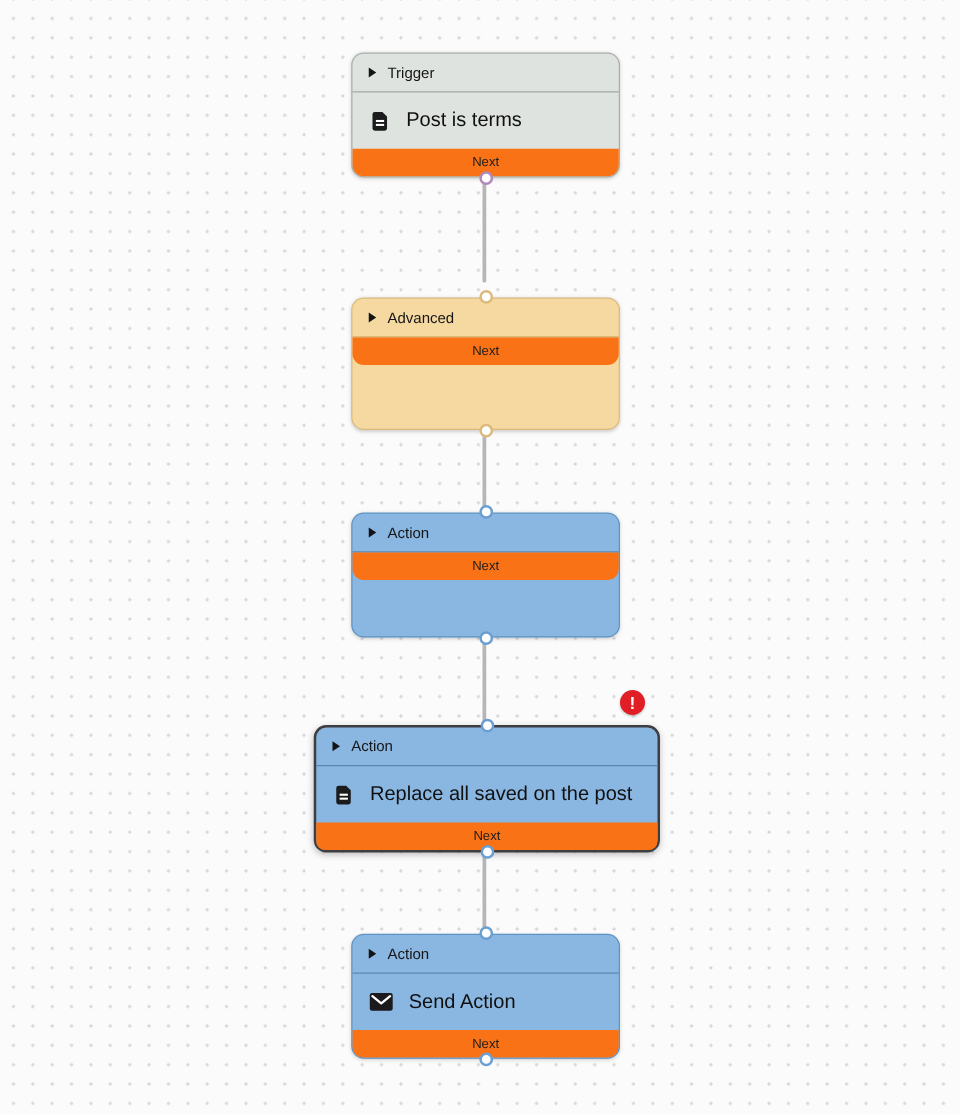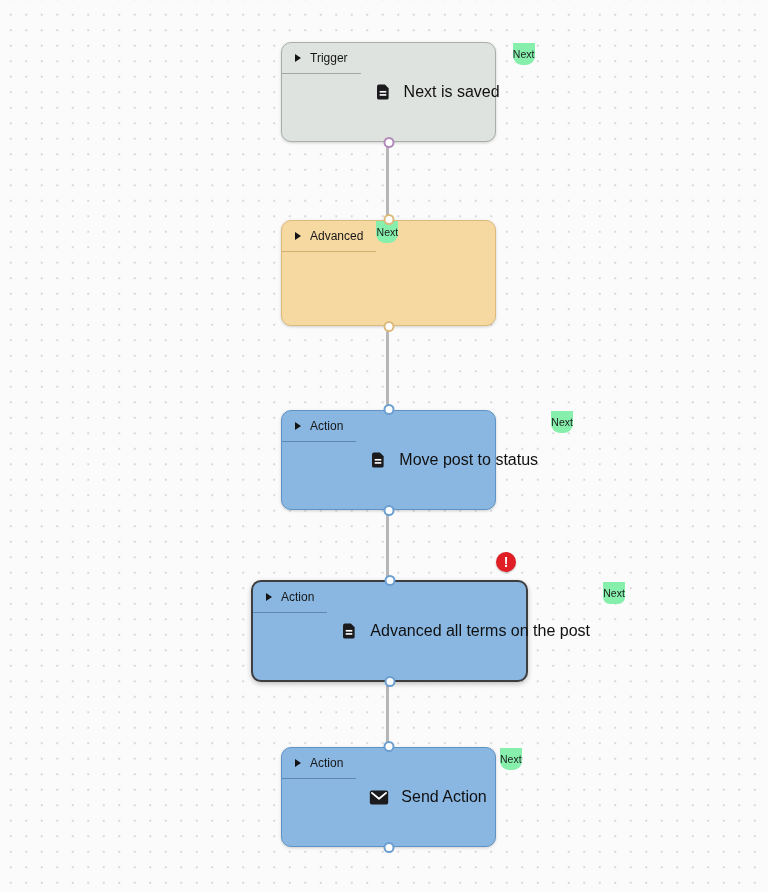--- a/index.html
+++ b/index.html
@@ -5,32 +5,32 @@
   html,body{margin:0;padding:0;background:#fbfbfb;}
   .canvas{
     position:relative;width:768px;height:892px;overflow:hidden;
     background-color:#fbfbfb;
     background-image:radial-gradient(circle,#d7d7da 1.1px,transparent 1.4px);
     background-size:15.5px 15.5px;background-position:3px 7px;
     font-family:"Liberation Sans","DejaVu Sans",sans-serif;
   }
   .edge{position:absolute;width:3px;background:var(--edge,#b6b6b9);border-radius:2px;z-index:0;}
   .node{
-    position:absolute;display:flex;
+    position:absolute;display:flex;flex-direction:column;
     background:var(--fill,#ddd);border:1px solid var(--border,#999);
     border-radius:10px;box-shadow:0 1px 3px rgba(50,50,50,.22);z-index:1;
   }
   .node.selected{border-width:2px;box-shadow:0 2px 5px rgba(40,40,40,.28);}
   .node-header{height:30px;flex:0 0 30px;display:flex;align-items:center;gap:9px;padding:0 13px;border-bottom:1px solid var(--divider,#888);}
   .collapse-triangle{width:0;height:0;border-left:6px solid #141414;border-top:4px solid transparent;border-bottom:4px solid transparent;}
   .category-label{font-size:12px;font-weight:500;color:#161616;}
   .node-body{flex:1 1 auto;display:flex;align-items:center;gap:12px;padding:0 13px;}
   .body-icon{flex:0 0 auto;display:flex;align-items:center;}
   .title-label{font-size:16px;font-weight:500;color:#101010;white-space:nowrap;}
-  .node-footer{flex:0 0 22px;height:22px;background:#86efac;border-radius:0 0 9px 9px;display:flex;align-items:center;justify-content:center;}
+  .node-footer{flex:0 0 22px;height:22px;background:#f97316;border-radius:0 0 9px 9px;display:flex;align-items:center;justify-content:center;}
   .selected .node-footer{border-radius:0 0 7px 7px;}
   .next-label{font-size:10.5px;color:#1d1d1d;}
   .handle{
     position:absolute;left:50%;transform:translateX(-50%);
     width:7px;height:7px;background:#fff;border:2.5px solid var(--handle,#999);
     border-radius:50%;z-index:2;
   }
   .handle.top{top:-7px;}
   .handle.bottom{bottom:-7px;}
   .error-badge{
@@ -55,54 +55,44 @@
       <span class="category-label">Trigger</span>
     </div>
     <div class="node-body">
       <span class="body-icon">
         <svg width="18" height="18" viewBox="0 0 24 24">
             <path d="M6.5 2h8l5 5v12.5a2.5 2.5 0 0 1-2.5 2.5H6.5A2.5 2.5 0 0 1 4 19.5v-15A2.5 2.5 0 0 1 6.5 2z" fill="#1b1b1d"></path>
             <rect x="7.6" y="10.6" width="8.8" height="2.2" fill="#fff"></rect>
             <rect x="7.6" y="14.8" width="8.8" height="2.2" fill="#fff"></rect>
           </svg>
       </span>
-      <span class="title-label">Next is saved</span>
+      <span class="title-label">Post is terms</span>
     </div>
     <div class="node-footer">
       <span class="next-label">Next</span>
     </div>
     <span class="handle bottom"></span>
   </div>
 
-  <div class="node" style="left: 281px; top: 220px; width: 213px; height: 104px; --fill: #f6d9a1; --border: #dcba7c; --divider: #d3af6f; --handle: #dcba7c;">
+  <div class="node" style="left: 281px; top: 238px; width: 213px; height: 104px; --fill: #f6d9a1; --border: #dcba7c; --divider: #d3af6f; --handle: #dcba7c;">
     <div class="node-header">
       <span class="collapse-triangle"></span>
       <span class="category-label">Advanced</span>
     </div>
     <div class="node-footer">
       <span class="next-label">Next</span>
     </div>
     <span class="handle top"></span>
     <span class="handle bottom"></span>
   </div>
 
   <div class="node" style="left: 281px; top: 410px; width: 213px; height: 98px; --fill: #8ab7e2; --border: #5e93c5; --divider: #5d87b2; --handle: #6b9fd2;">
     <div class="node-header">
       <span class="collapse-triangle"></span>
       <span class="category-label">Action</span>
-    </div>
-    <div class="node-body">
-      <span class="body-icon">
-        <svg width="18" height="18" viewBox="0 0 24 24">
-            <path d="M6.5 2h8l5 5v12.5a2.5 2.5 0 0 1-2.5 2.5H6.5A2.5 2.5 0 0 1 4 19.5v-15A2.5 2.5 0 0 1 6.5 2z" fill="#1b1b1d"></path>
-            <rect x="7.6" y="10.6" width="8.8" height="2.2" fill="#fff"></rect>
-            <rect x="7.6" y="14.8" width="8.8" height="2.2" fill="#fff"></rect>
-          </svg>
-      </span>
-      <span class="title-label">Move post to status</span>
     </div>
     <div class="node-footer">
       <span class="next-label">Next</span>
     </div>
     <span class="handle top"></span>
     <span class="handle bottom"></span>
   </div>
 
   <div class="node selected" style="left: 251px; top: 580px; width: 273px; height: 98px; --fill: #8ab7e2; --border: #3e3e40; --divider: #5d87b2; --handle: #6b9fd2;">
     <div class="node-header">
@@ -110,21 +100,21 @@
       <span class="category-label">Action</span>
     </div>
     <div class="node-body">
       <span class="body-icon">
         <svg width="18" height="18" viewBox="0 0 24 24">
             <path d="M6.5 2h8l5 5v12.5a2.5 2.5 0 0 1-2.5 2.5H6.5A2.5 2.5 0 0 1 4 19.5v-15A2.5 2.5 0 0 1 6.5 2z" fill="#1b1b1d"></path>
             <rect x="7.6" y="10.6" width="8.8" height="2.2" fill="#fff"></rect>
             <rect x="7.6" y="14.8" width="8.8" height="2.2" fill="#fff"></rect>
           </svg>
       </span>
-      <span class="title-label">Advanced all terms on the post</span>
+      <span class="title-label">Replace all saved on the post</span>
     </div>
     <div class="node-footer">
       <span class="next-label">Next</span>
     </div>
     <span class="handle top"></span>
     <span class="handle bottom"></span>
   </div>
 
   <div class="error-badge" style="background: rgb(224, 30, 37);">!</div>
 

